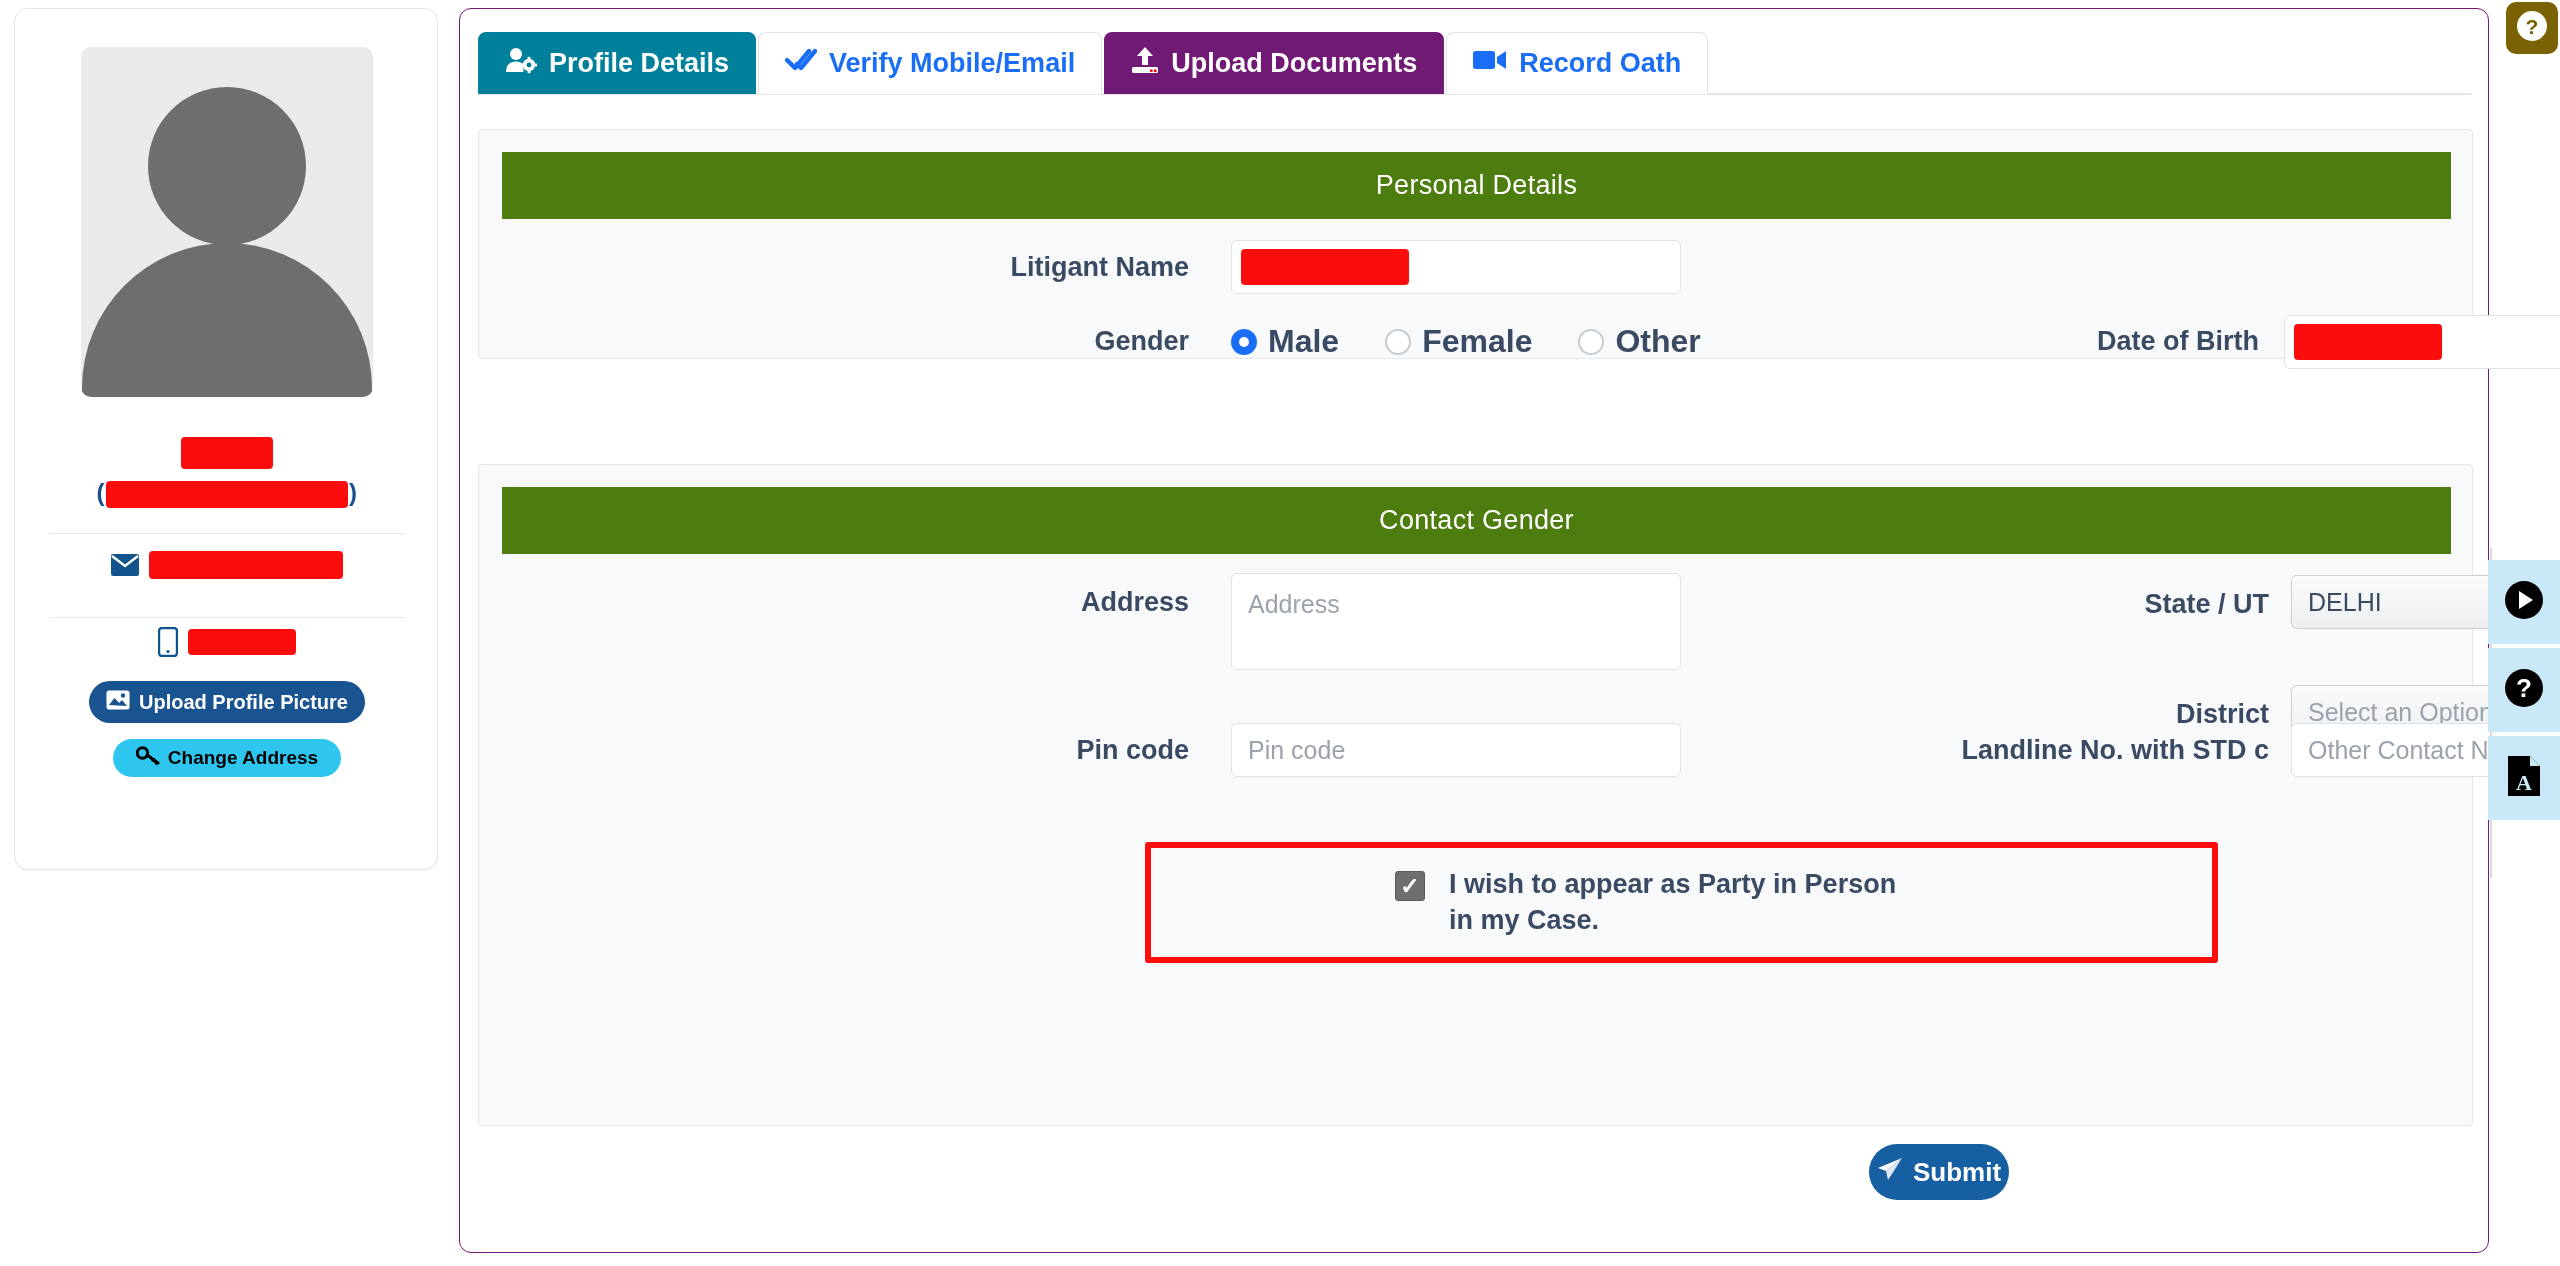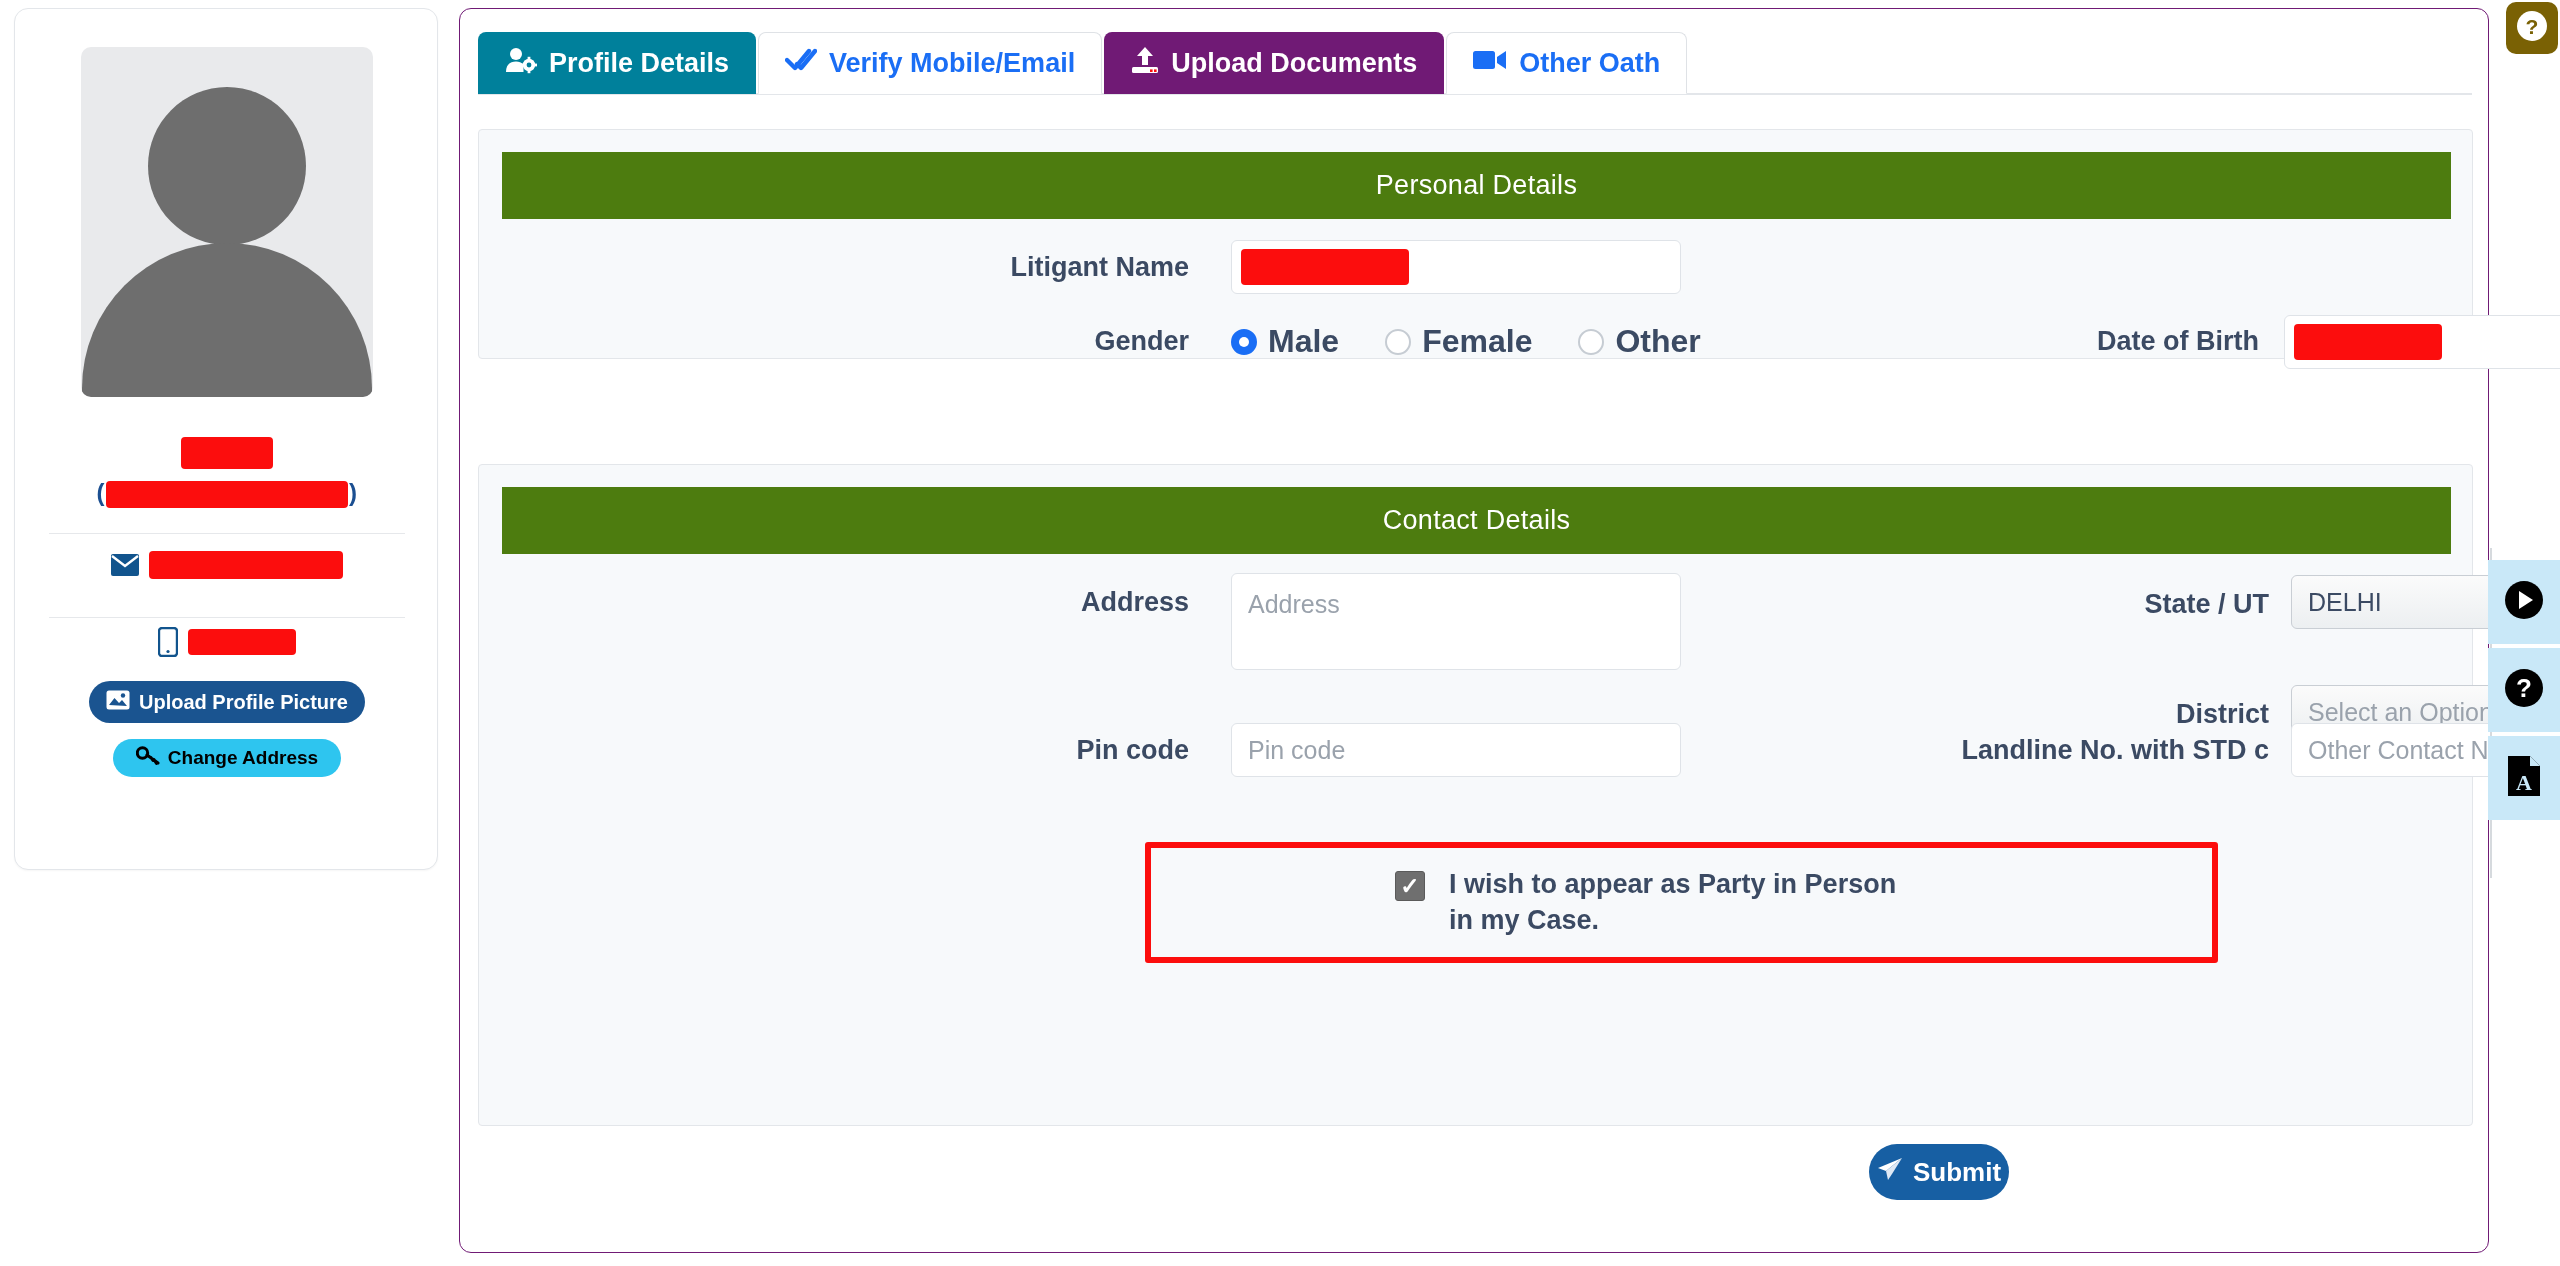--- a/index.html
+++ b/index.html
@@ -380,21 +380,21 @@
         <span>Upload Documents</span>
       </div>
 
       <div class="tab tab-idle">
         <span>
           <svg width="34" height="24" viewBox="0 0 34 24">
               <rect x="0" y="3" width="22" height="18" rx="2.5" fill="#1a6ef5"></rect>
               <path d="M24 9 L33 3 L33 21 L24 15 Z" fill="#1a6ef5"></path>
             </svg>
         </span>
-        <span>Other Oath</span>
+        <span>Record Oath</span>
       </div>
     </div>
 
     <div class="section sec-personal">
       <div class="sec-head">Personal Details</div>
 
       <div class="lbl" style="left:420px; top:122px; width:290px;">Litigant Name</div>
       <div style="position:absolute; left:752px; top:110px; width:450px; height:54px;">
         <input class="fld" style="left: 0px; top: 0px; width: 450px; height: 54px;" value="">
         <span class="redact" style="position:absolute; left:10px; top:9px; width:168px; height:36px;"></span>
@@ -418,21 +418,21 @@
 
       <div class="lbl" style="left:1460px; top:196px; width:320px;">Date of Birth</div>
       <div style="position:absolute; left:1805px; top:185px; width:450px; height:54px;">
         <input class="fld" style="left: 0px; top: 0px; width: 450px; height: 54px;" value="">
         <span class="redact" style="position:absolute; left:10px; top:9px; width:148px; height:36px;"></span>
 
       </div>
     </div>
 
     <div class="section sec-contact">
-      <div class="sec-head">Contact Details</div>
+      <div class="sec-head">Contact Gender</div>
 
       <div class="lbl" style="left:420px; top:122px; width:290px;">Address</div>
       <textarea class="fld" style="left: 752px; top: 108px; width: 450px; height: 97px;" placeholder="Address"></textarea>
 
       <div class="lbl" style="left:420px; top:270px; width:290px;">Pin code</div>
       <input class="fld" style="left: 752px; top: 258px; width: 450px; height: 54px;" placeholder="Pin code">
 
       <div class="lbl" style="left:1410px; top:124px; width:380px;">State / UT</div>
       <div class="fld fld-grey" style="left:1812px; top:110px; width:450px; height:54px; display:flex; align-items:center;">
         <span>DELHI</span>

